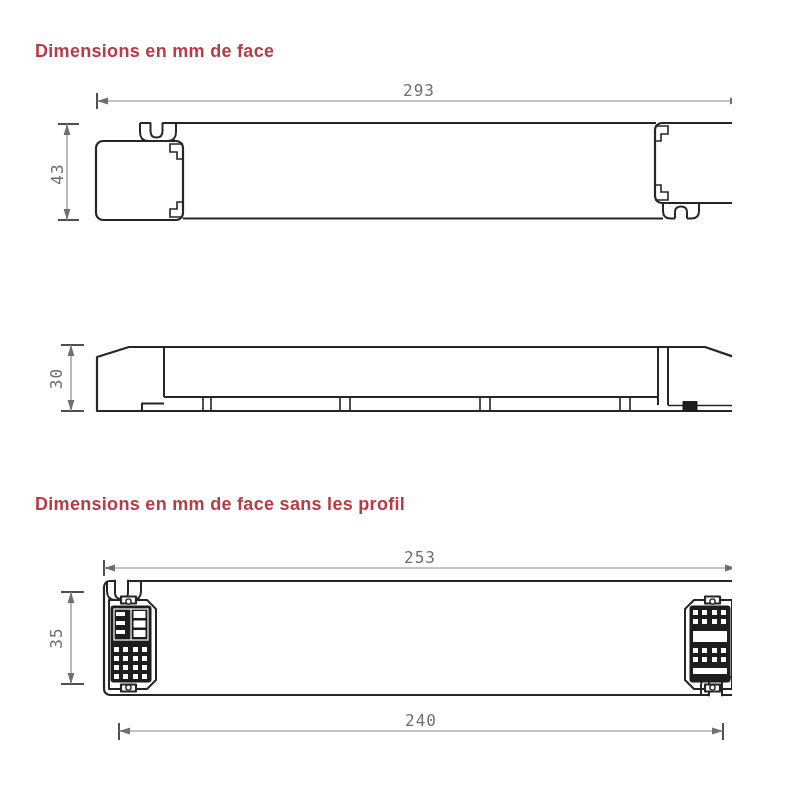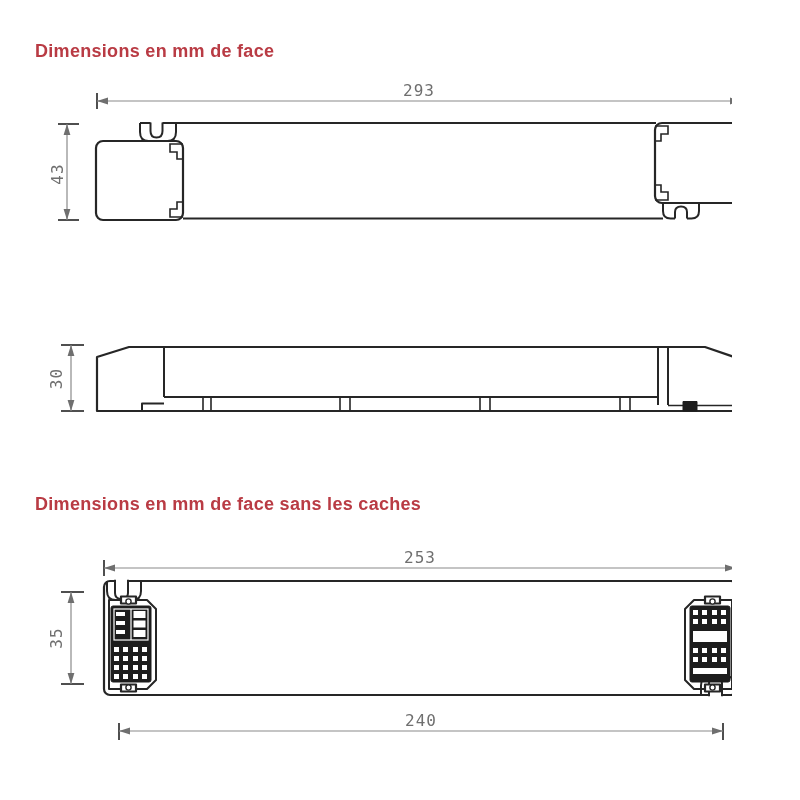--- a/index.html
+++ b/index.html
@@ -22,21 +22,21 @@
   .wd{fill:#ffffff;stroke:none;}
   .wl{stroke:#ffffff;stroke-width:1.2;fill:none;}
   .slot{fill:#ffffff;stroke:#262626;stroke-width:2;stroke-linejoin:round;}
 </style>
 </head>
 <body>
 
 <div class="page">
 
   <div class="heading" id="h-face">Dimensions en mm de face</div>
-  <div class="heading" id="h-nocover">Dimensions en mm de face sans les caches</div>
+  <div class="heading" id="h-nocover">Dimensions en mm de face sans les profil</div>
 
   <svg width="800" height="800" viewBox="0 0 800 800">
 
     <g>
 
       <g>
         <path class="tick" d="M97,93 V109 M741,93 V109"></path>
         <path class="dim" d="M97,101 H741"></path>
         <polygon class="arr" points="97,101 108,97.6 108,104.4"></polygon>
         <polygon class="arr" points="741,101 730,97.6 730,104.4"></polygon>

